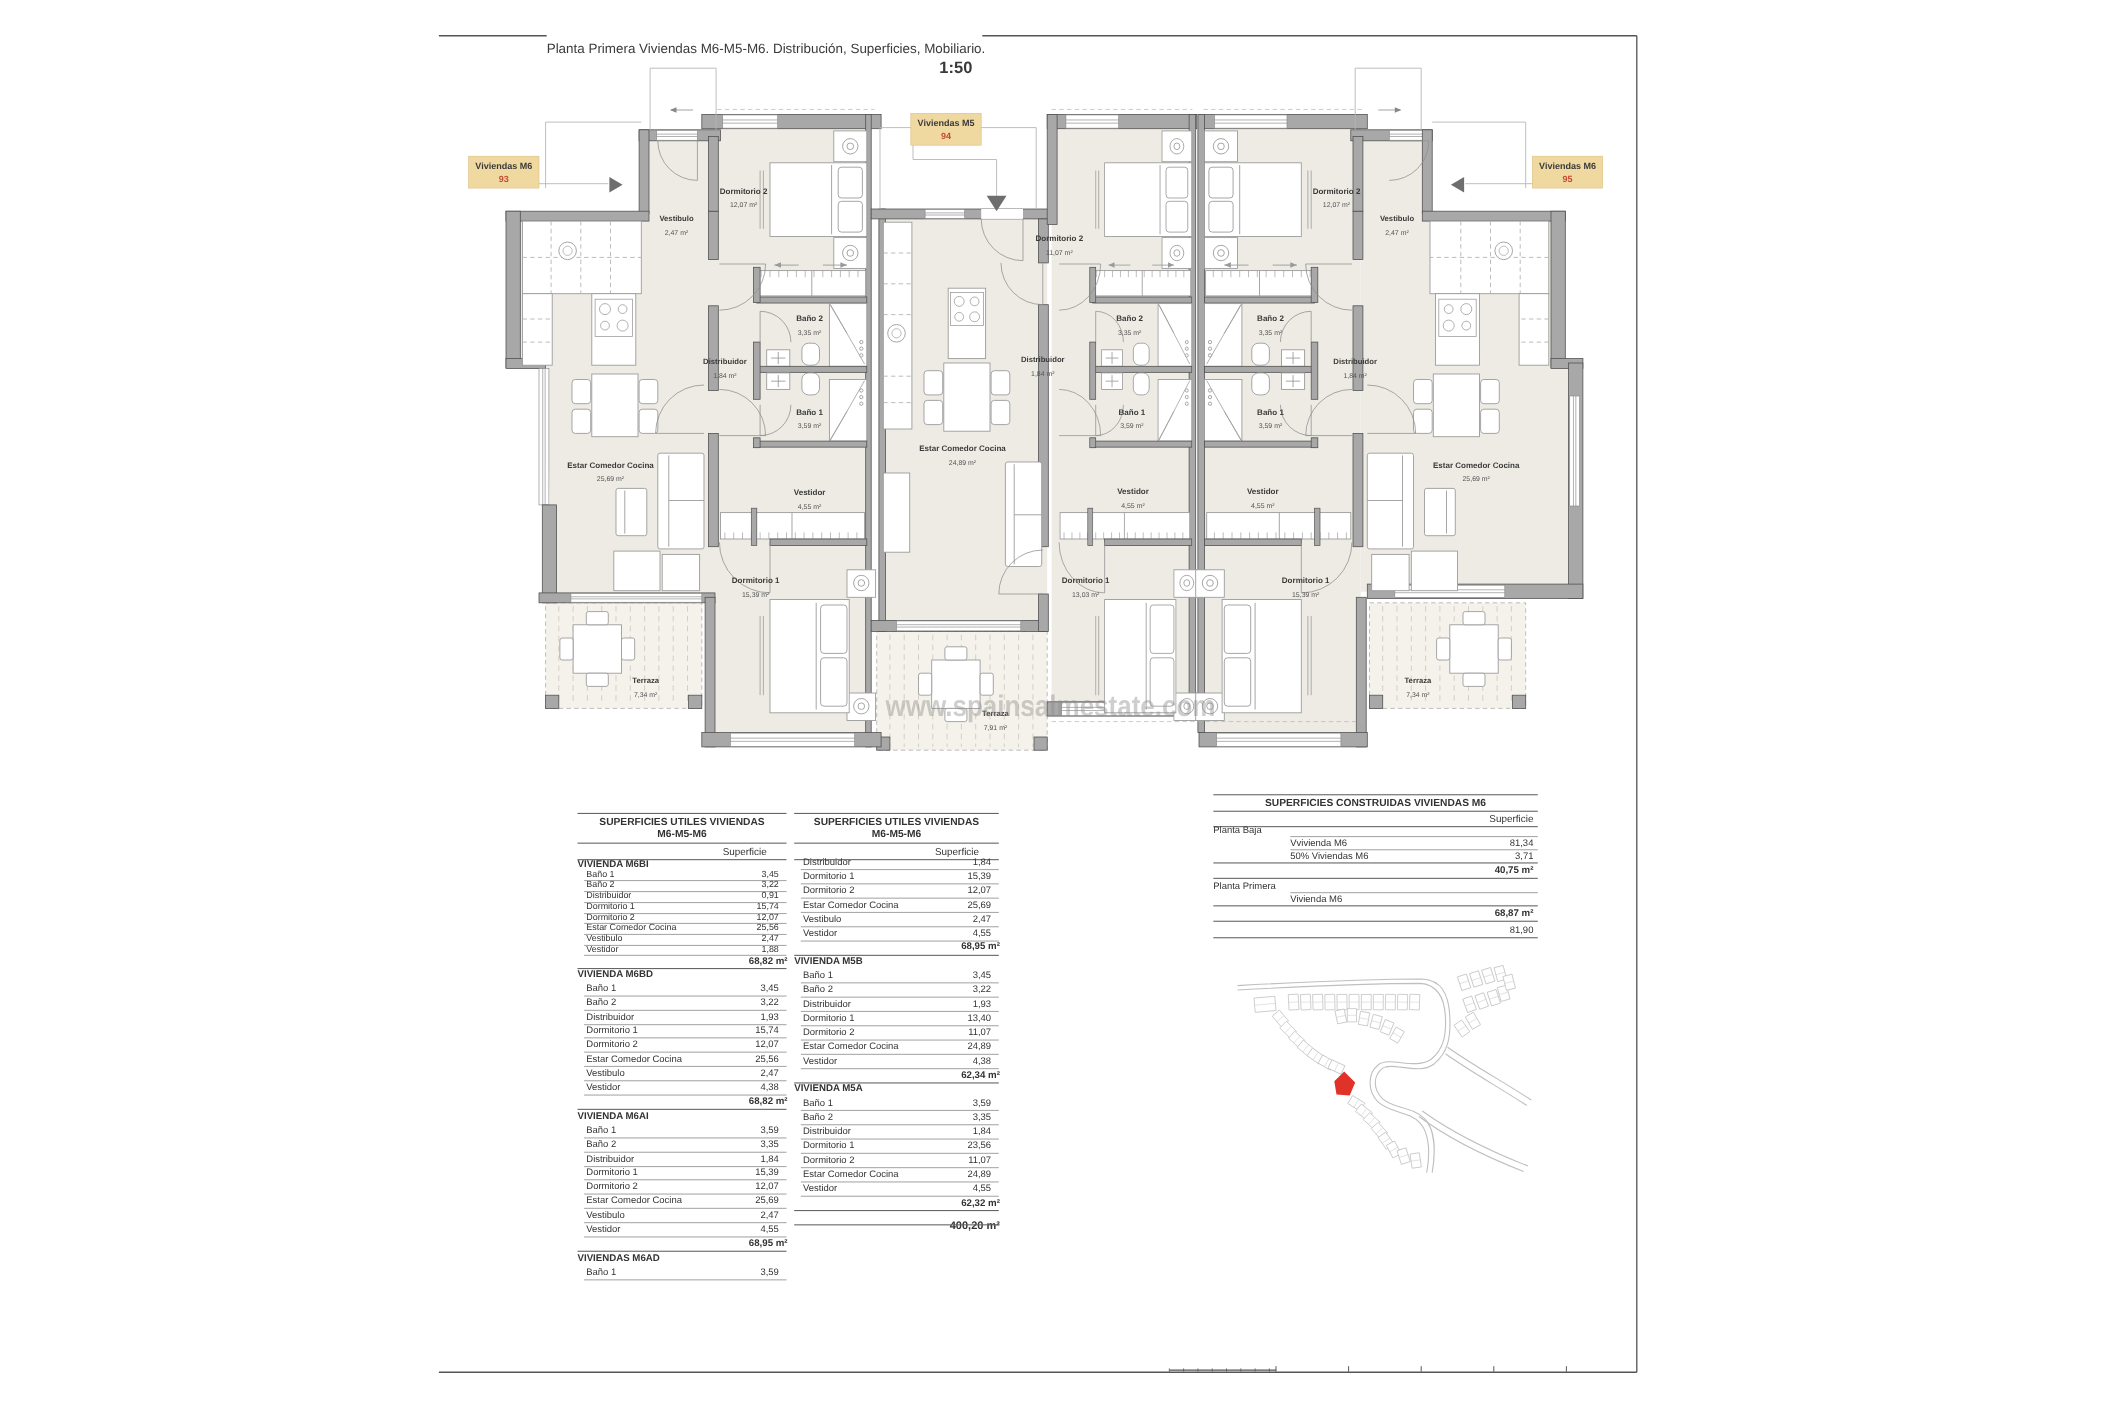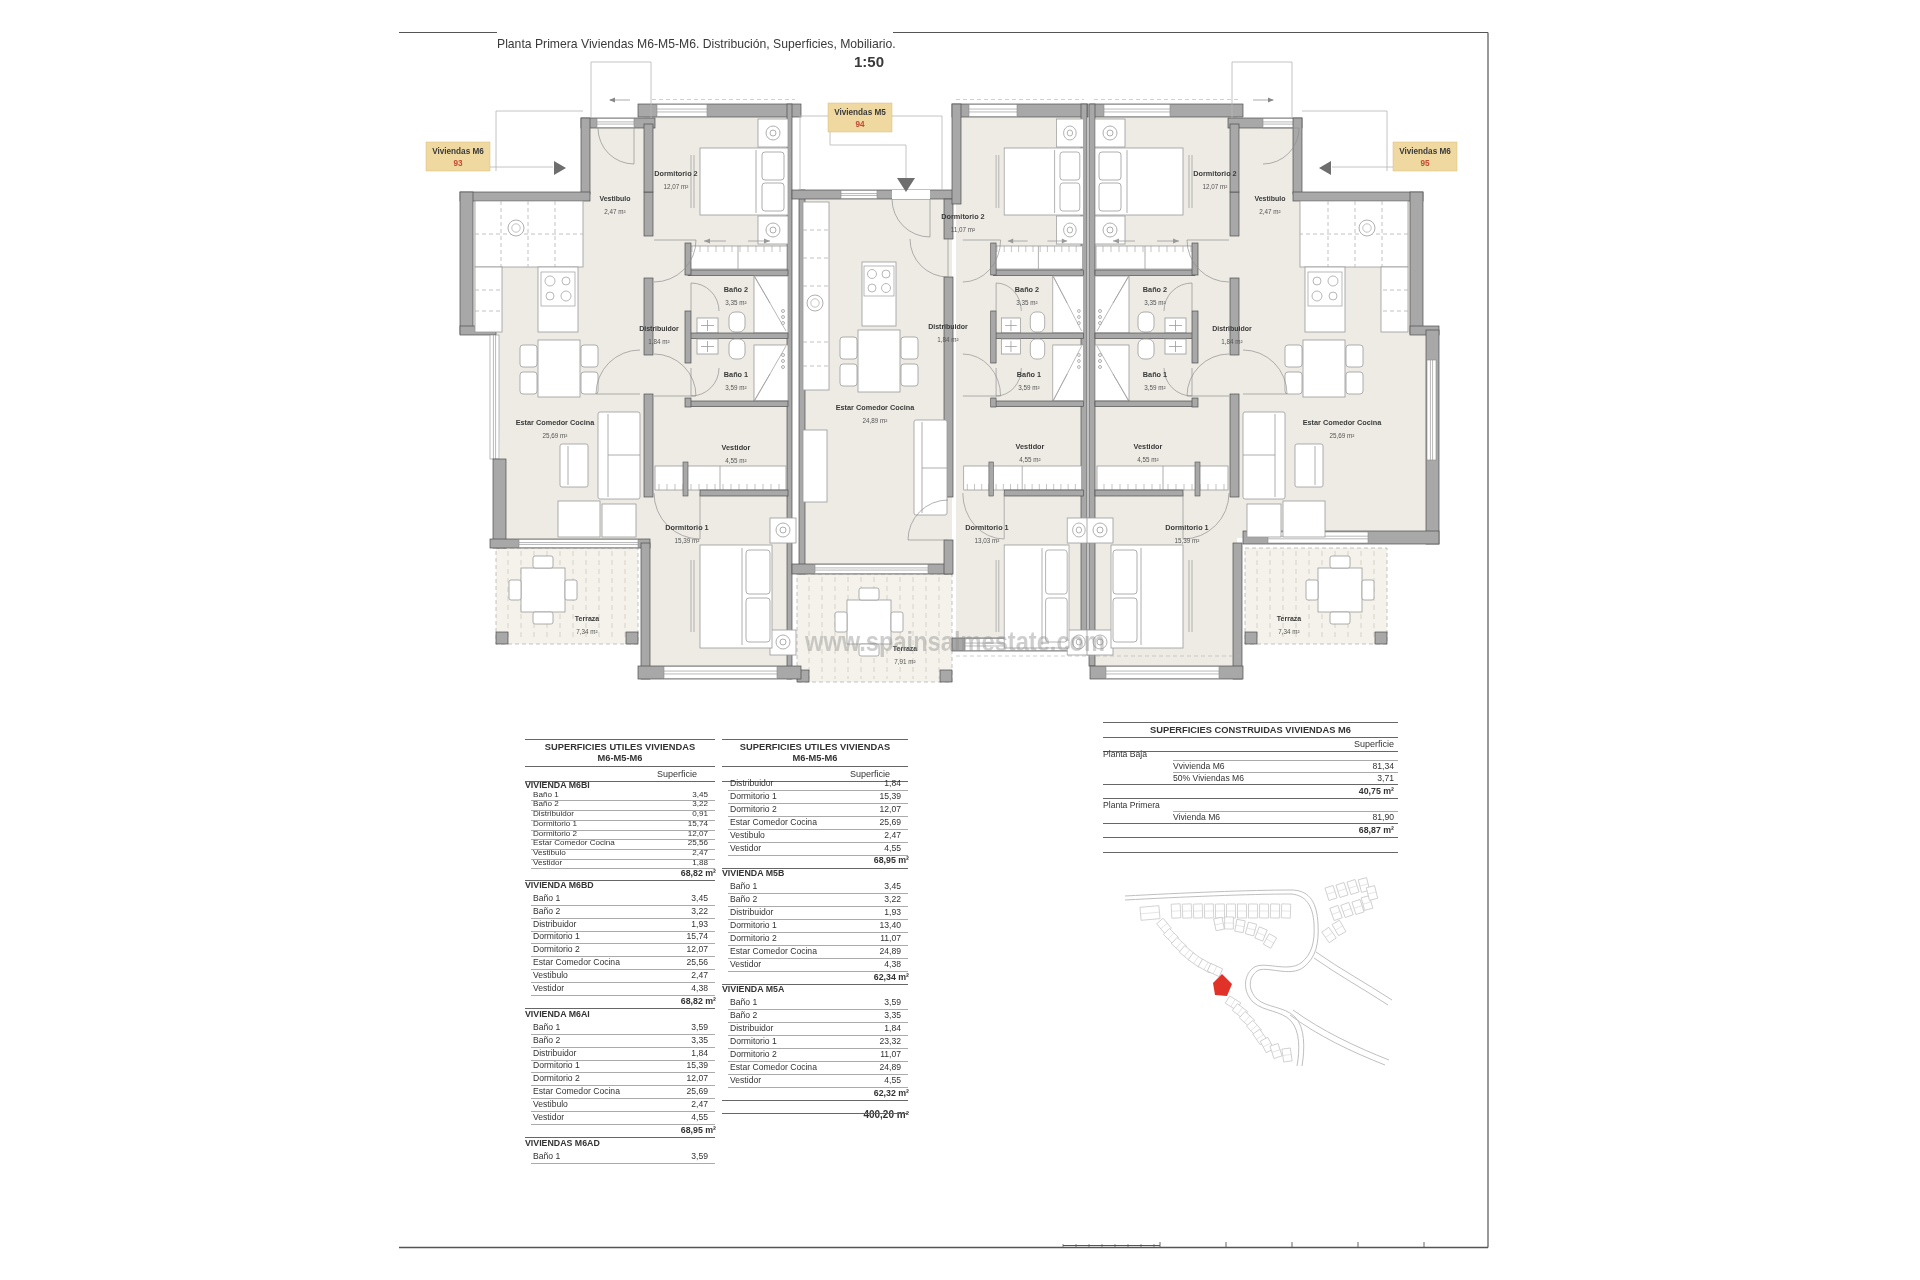--- a/index.html
+++ b/index.html
@@ -1234,21 +1234,21 @@
 <div class="tr rl " style="left:730px;top:997.2999999999996px;width:178px">Baño 1</div>
 <div class="tr rv " style="left:722px;top:997.2999999999996px;width:179px">3,59</div>
 <div class="ln" style="left:728px;top:1009.2999999999996px;width:180px"></div>
 <div class="tr rl " style="left:730px;top:1010.1999999999996px;width:178px">Baño 2</div>
 <div class="tr rv " style="left:722px;top:1010.1999999999996px;width:179px">3,35</div>
 <div class="ln" style="left:728px;top:1022.1999999999996px;width:180px"></div>
 <div class="tr rl " style="left:730px;top:1023.0999999999997px;width:178px">Distribuidor</div>
 <div class="tr rv " style="left:722px;top:1023.0999999999997px;width:179px">1,84</div>
 <div class="ln" style="left:728px;top:1035.0999999999997px;width:180px"></div>
 <div class="tr rl " style="left:730px;top:1035.9999999999998px;width:178px">Dormitorio 1</div>
-<div class="tr rv " style="left:722px;top:1035.9999999999998px;width:179px">23,32</div>
+<div class="tr rv " style="left:722px;top:1035.9999999999998px;width:179px">23,56</div>
 <div class="ln" style="left:728px;top:1047.9999999999998px;width:180px"></div>
 <div class="tr rl " style="left:730px;top:1048.8999999999999px;width:178px">Dormitorio 2</div>
 <div class="tr rv " style="left:722px;top:1048.8999999999999px;width:179px">11,07</div>
 <div class="ln" style="left:728px;top:1060.8999999999999px;width:180px"></div>
 <div class="tr rl " style="left:730px;top:1061.8px;width:178px">Estar Comedor Cocina</div>
 <div class="tr rv " style="left:722px;top:1061.8px;width:179px">24,89</div>
 <div class="ln" style="left:728px;top:1073.8px;width:180px"></div>
 <div class="tr rl " style="left:730px;top:1074.7px;width:178px">Vestidor</div>
 <div class="tr rv " style="left:722px;top:1074.7px;width:179px">4,55</div>
 <div class="ln" style="left:728px;top:1086.7px;width:180px"></div>
@@ -1268,17 +1268,17 @@
 <div class="tr rv" style="left:1103px;top:761px;width:291px">81,34</div>
 <div class="ln" style="left:1173px;top:772px;width:225px"></div>
 <div class="tr rl" style="left:1173px;top:773px;width:225px">50% Viviendas M6</div>
 <div class="tr rv" style="left:1103px;top:773px;width:291px">3,71</div>
 <div class="ln2" style="left:1103px;top:784px;width:295px"></div>
 <div class="tr tv" style="left:1103px;top:786px;width:291px">40,75 m²</div>
 <div class="ln2" style="left:1103px;top:798px;width:295px"></div>
 <div class="tr rl" style="left:1103px;top:800px;width:295px">Planta Primera</div>
 <div class="ln" style="left:1173px;top:811px;width:225px"></div>
 <div class="tr rl" style="left:1173px;top:812px;width:225px">Vivienda M6</div>
-<div class="tr rv" style="left:1103px;top:812px;width:291px">81,90</div>
+<div class="tr rv" style="left:1103px;top:840px;width:291px">81,90</div>
 <div class="ln2" style="left:1103px;top:823px;width:295px"></div>
 <div class="tr tv" style="left:1103px;top:825px;width:291px">68,87 m²</div>
 <div class="ln2" style="left:1103px;top:837px;width:295px"></div>
 <div class="ln2" style="left:1103px;top:852px;width:295px"></div>
 </div>
 </body></html>

